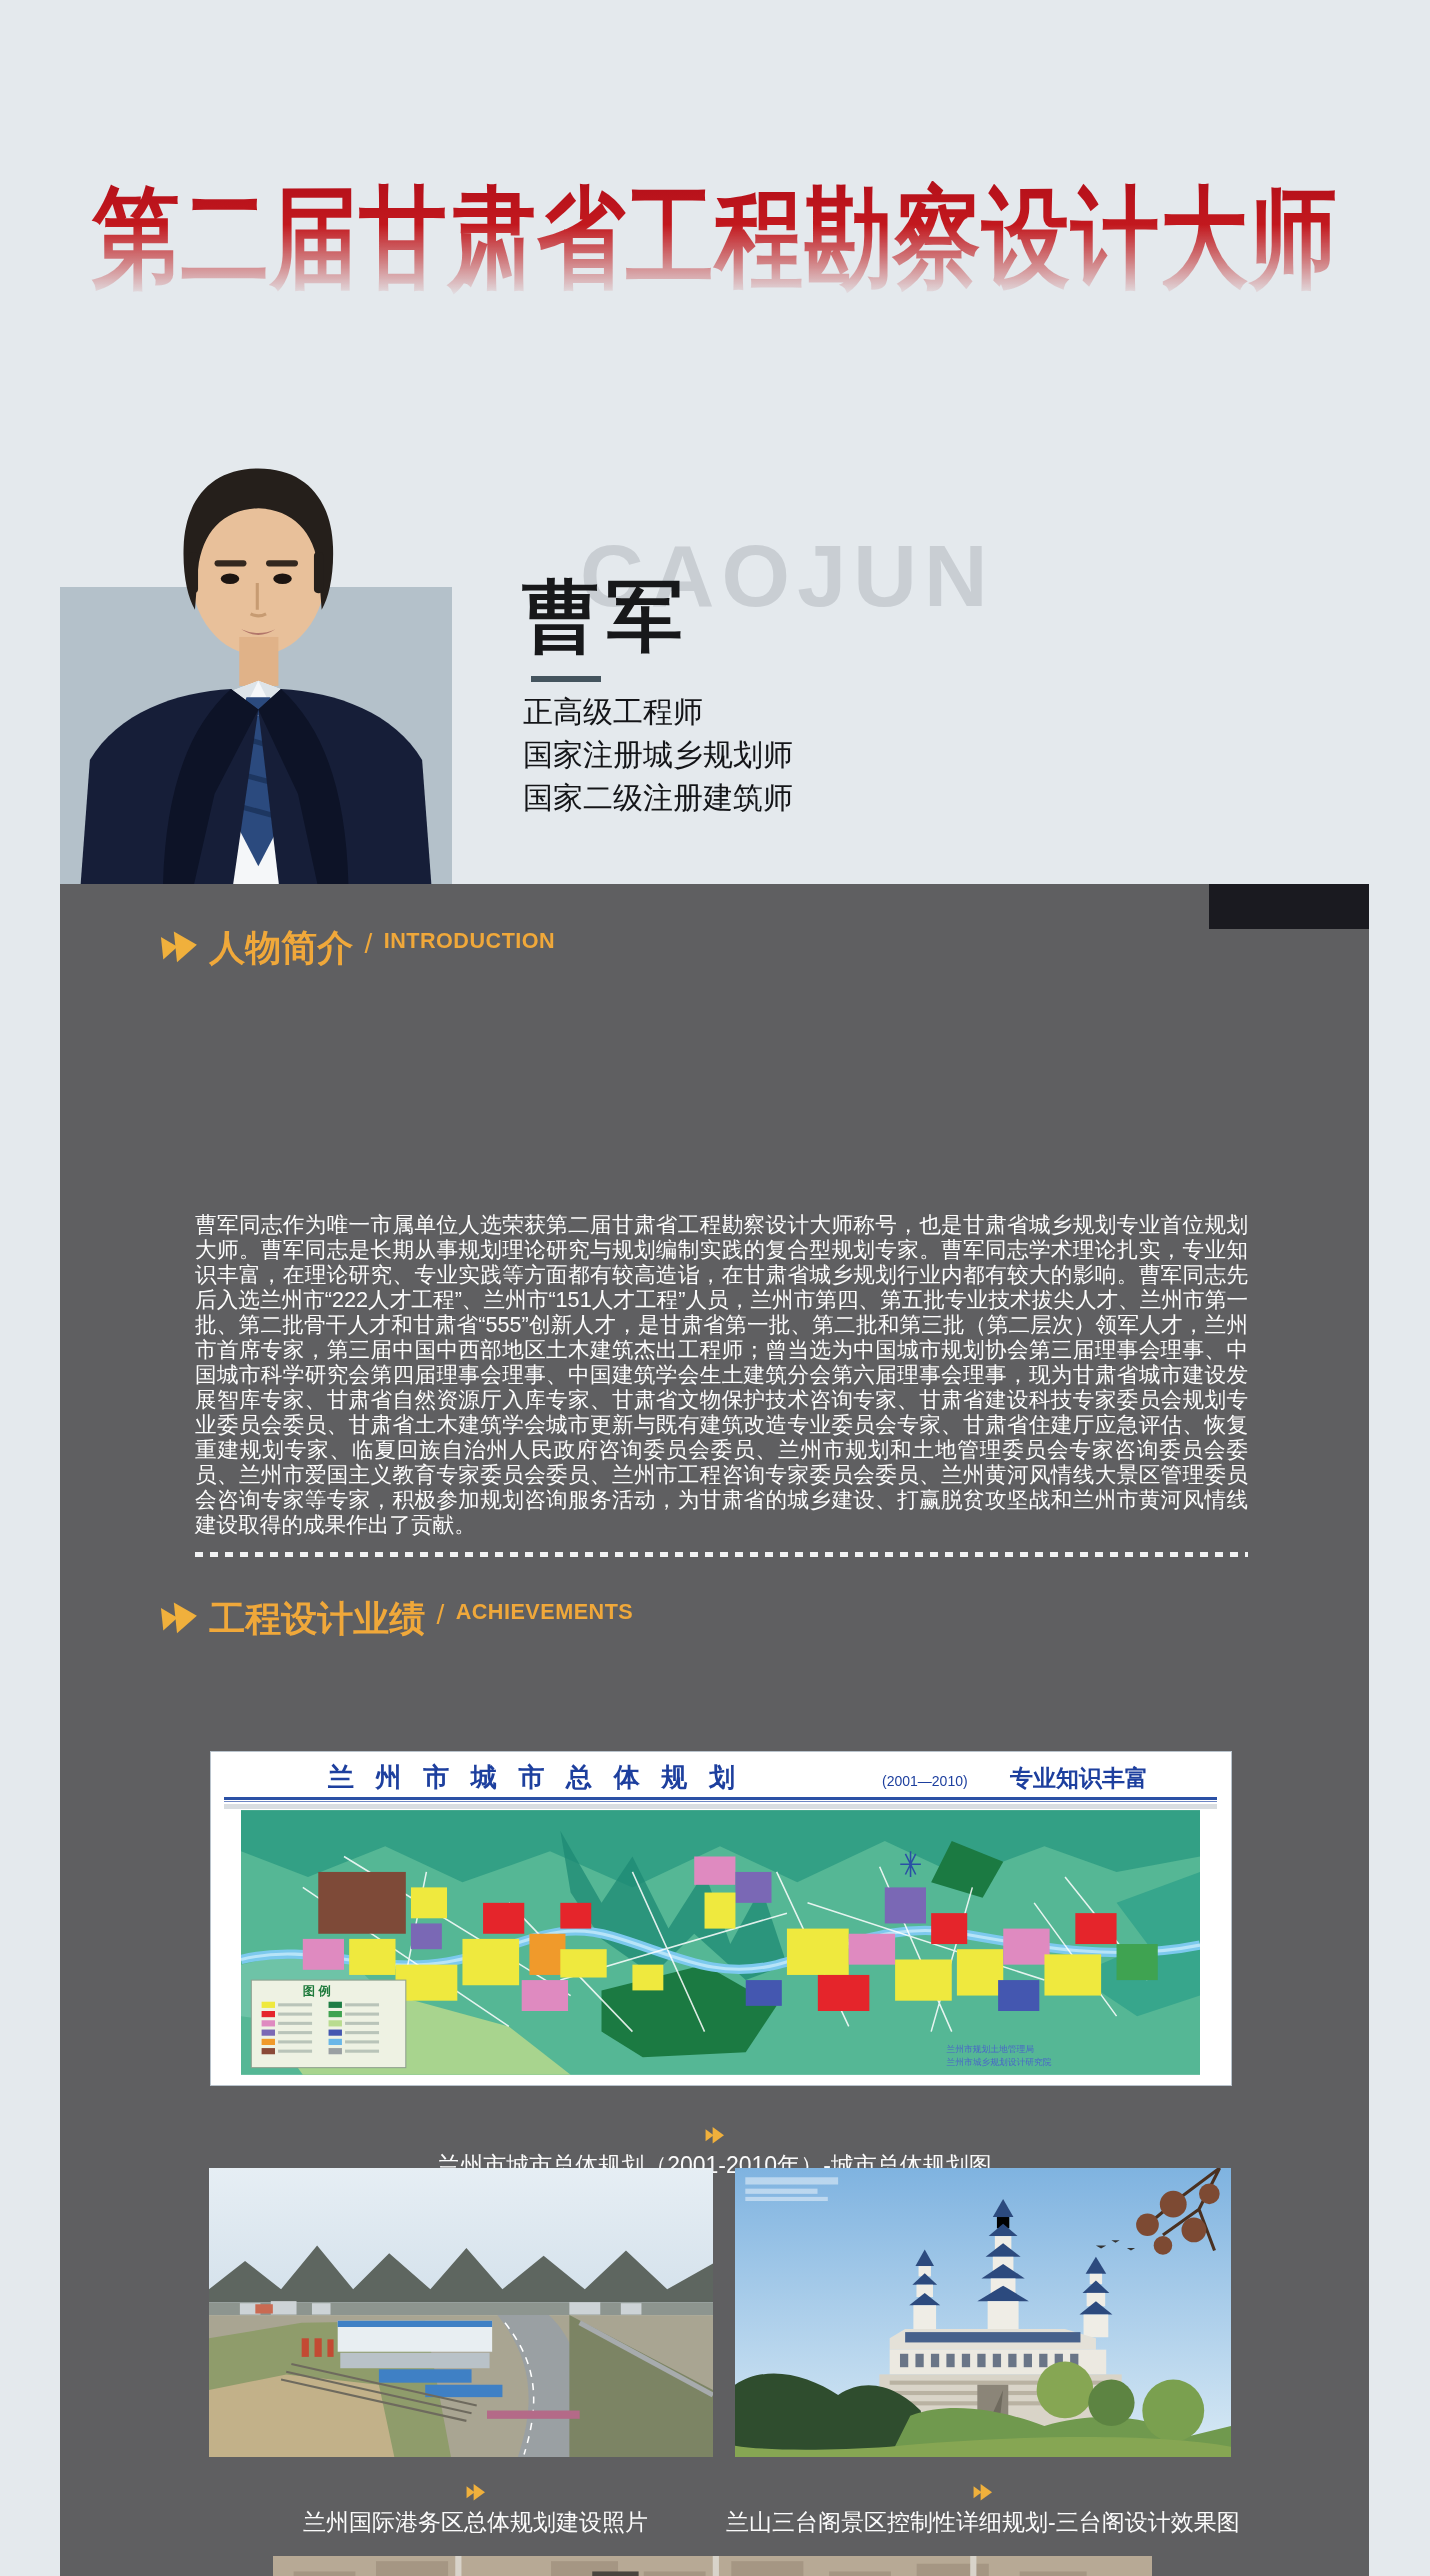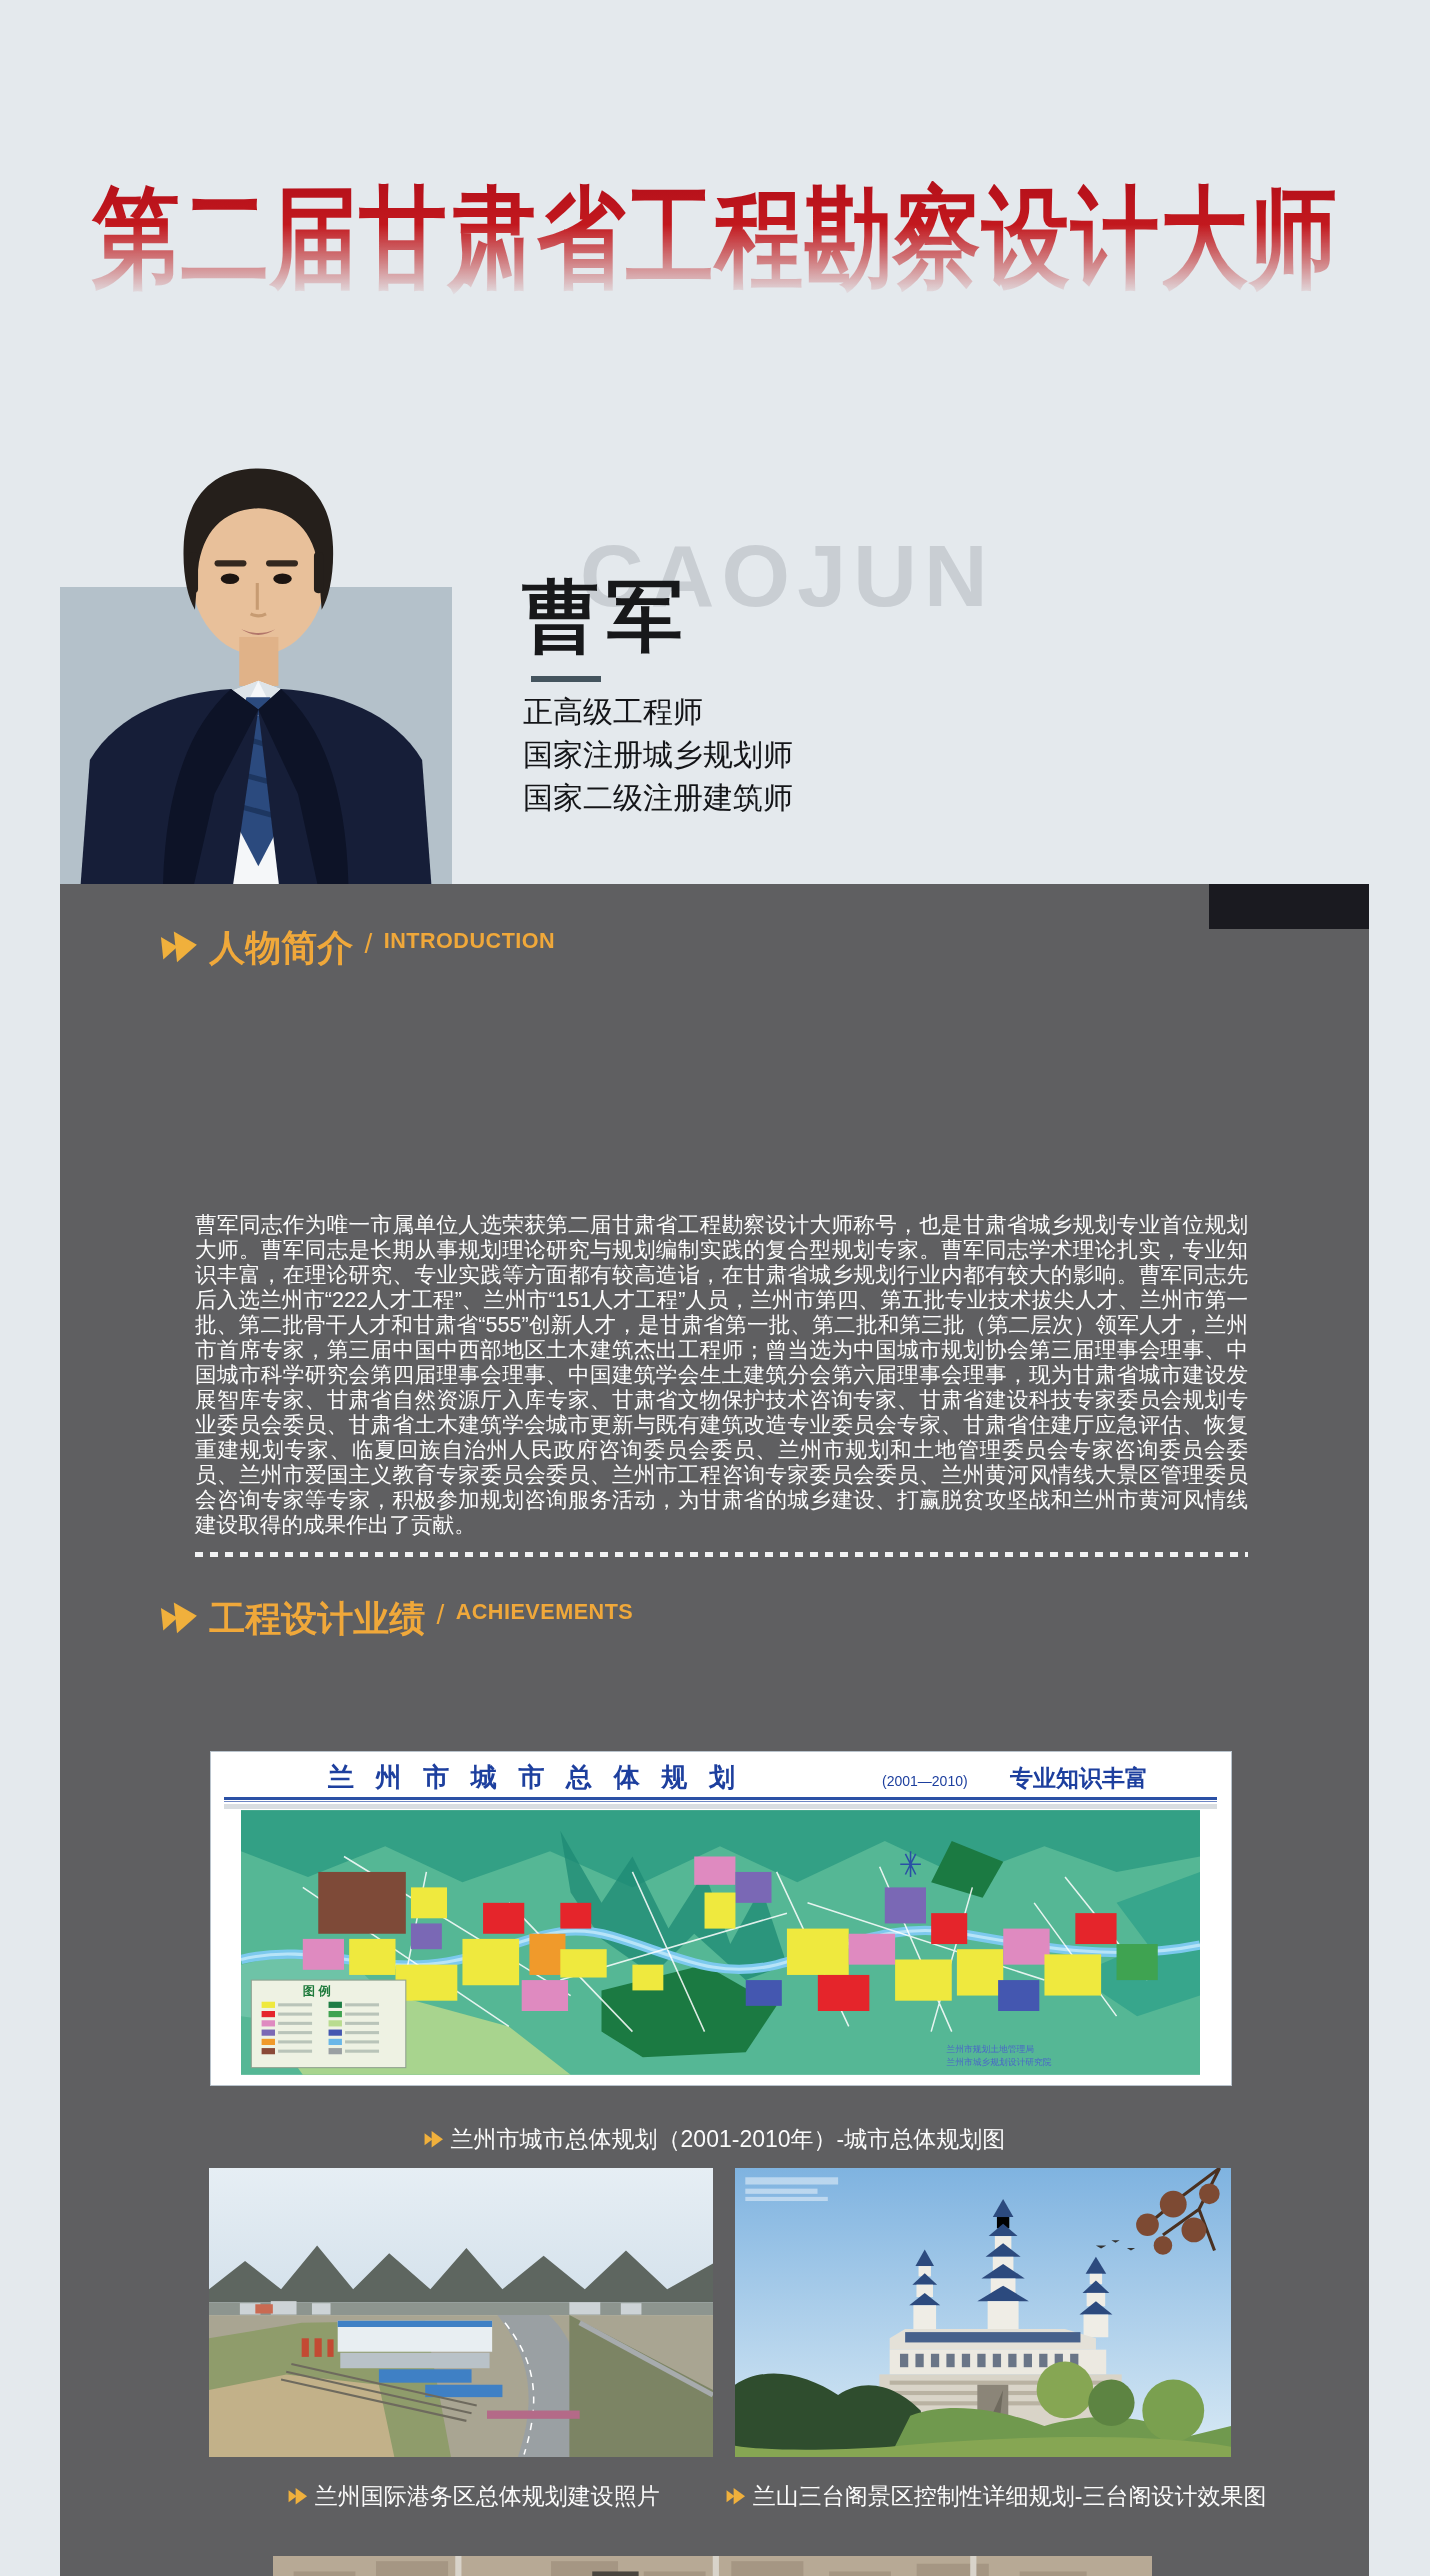--- a/index.html
+++ b/index.html
@@ -56,24 +56,24 @@
              letter-spacing:7.2px;line-height:1;}
   .map-period{left:882px;top:1774px;font-size:14px;color:#1d3f9e;line-height:1;}
   .map-sub{left:1010px;top:1767px;font-size:23px;font-weight:700;color:#1d3f9e;line-height:1;}
   .map-rule{left:224px;top:1797px;width:993px;height:2.6px;background:#2a50a5;}
   .map-rule2{left:224px;top:1801px;width:993px;height:1px;background:#6f87c4;}
   .map-strip{left:224px;top:1804px;width:993px;height:5.2px;background:#d9dde1;}
   .map-area{left:241px;top:1810px;width:959px;height:265px;}
 
   
   .caption{display:flex;align-items:center;gap:7.2px;font-size:23px;color:#fbfbfb;
-           line-height:1.15;white-space:nowrap;}
+           line-height:1.15;white-space:nowrap;flex-direction:column;}
   .cap-center{left:60px;width:1309px;justify-content:center;}
   .cap1{top:2126px;}
-  .cap2a{left:288px;top:2483px;}
+  .cap2a{left:303px;top:2483px;}
   .cap2b{left:726px;top:2483px;}
 
   .photo1{left:209px;top:2168px;width:504px;height:289px;}
   .photo2{left:735px;top:2168px;width:496px;height:289px;}
   .photo3{left:273px;top:2556px;width:879px;height:468px;}
 </style>
 </head>
 <body>
 
 <div class="page">

